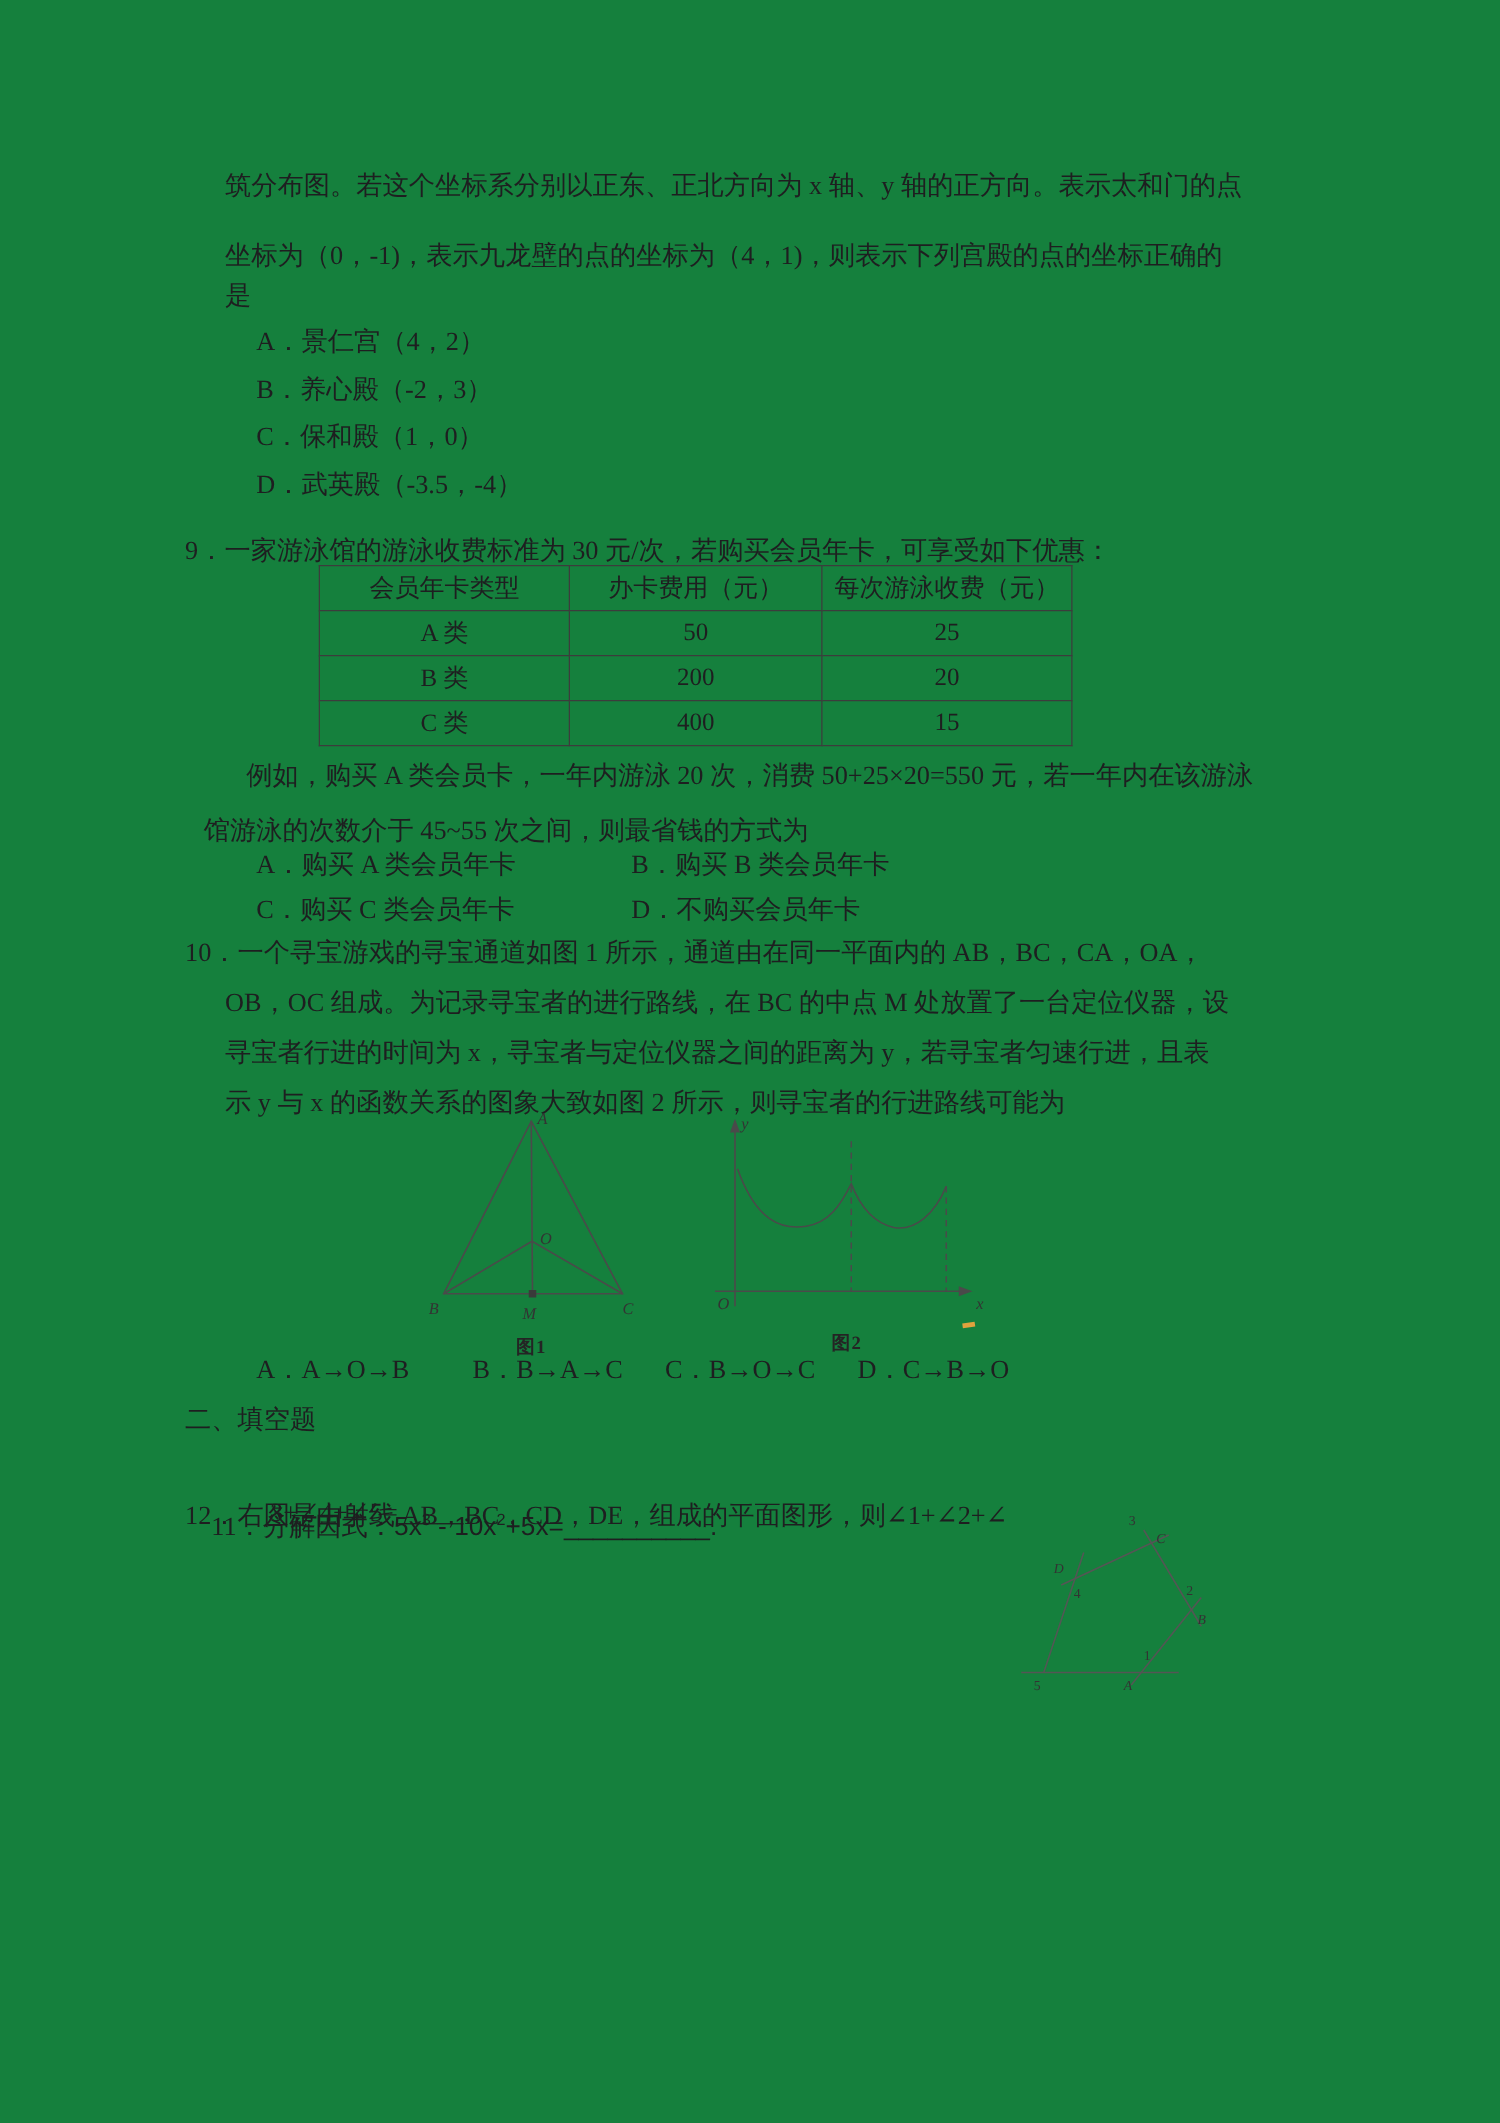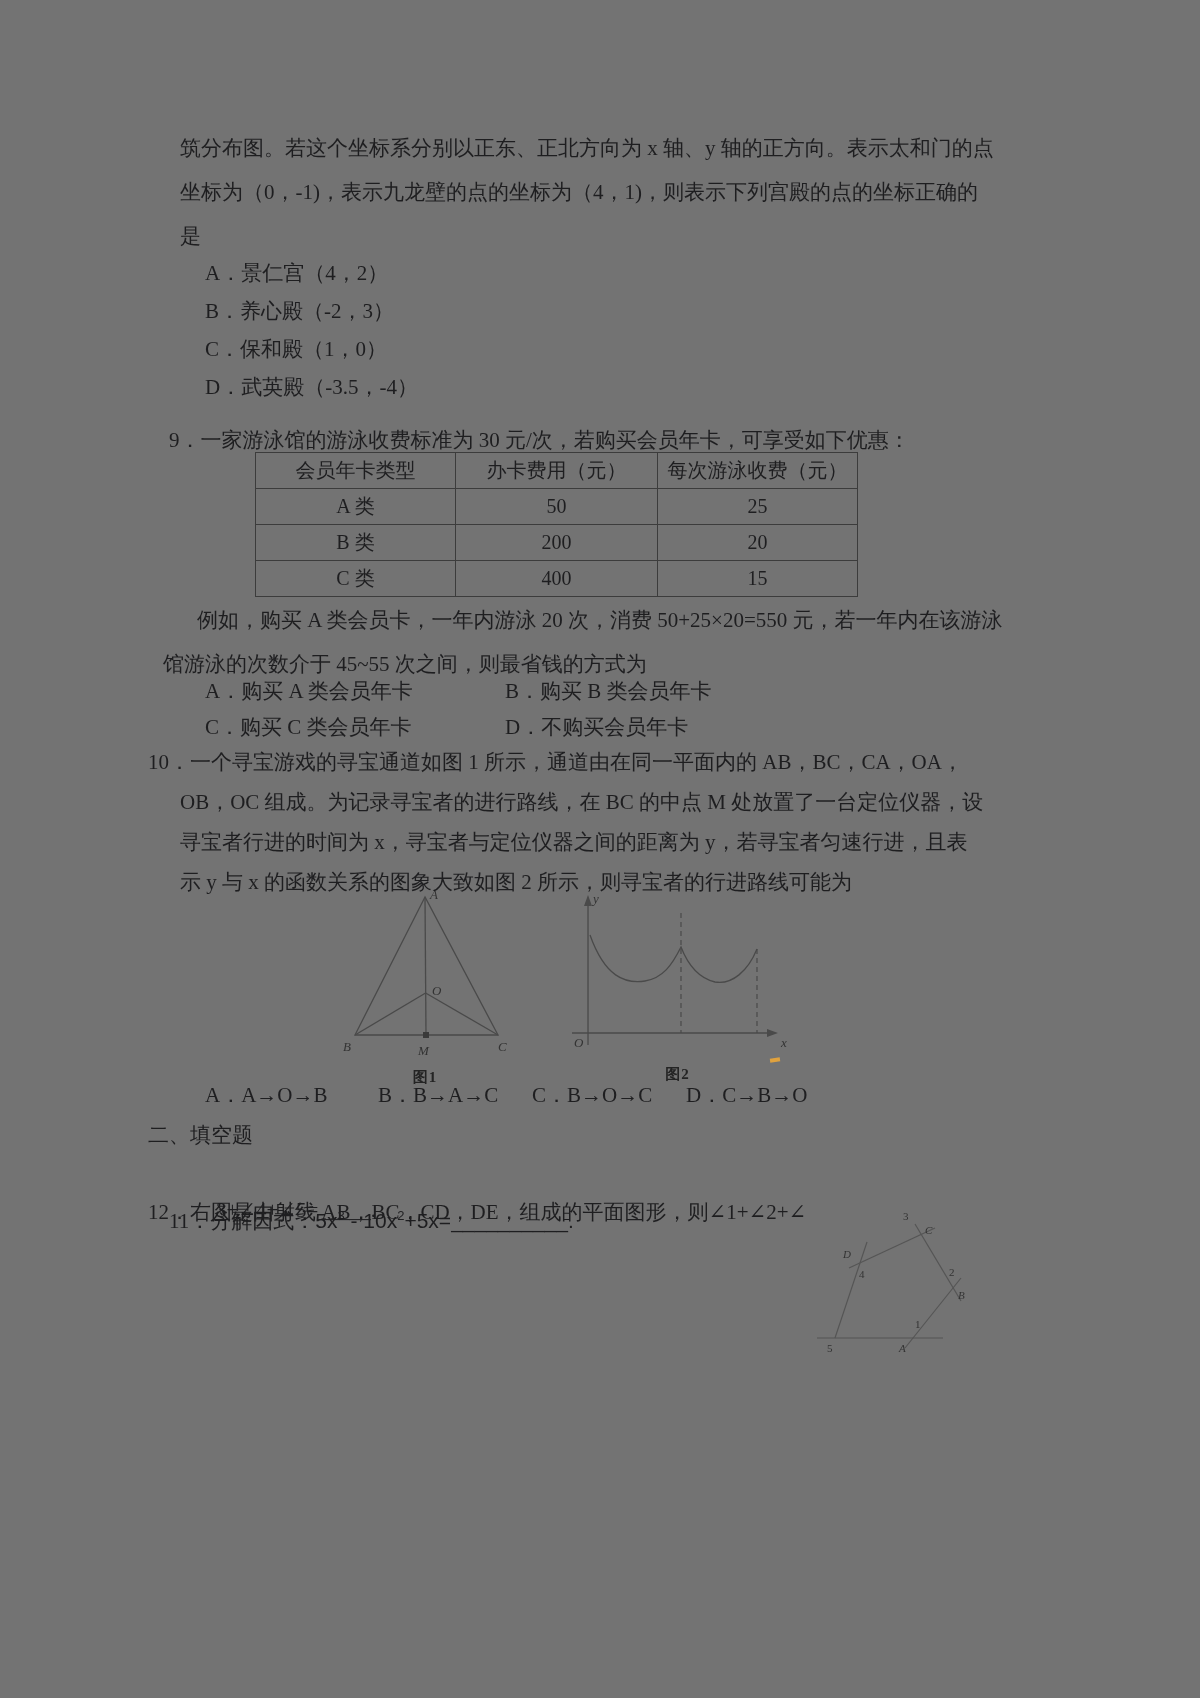--- a/index.html
+++ b/index.html
@@ -1,16 +1,16 @@
 <!DOCTYPE html>
 <html><head>
 <meta charset="utf-8">
 <style>
   html,body{margin:0;padding:0;background:#ffffff;}
-  .page{position:relative;width:1200px;height:1698px;background:#737373;
+  .page{position:relative;width:1200px;height:1698px;background:#15803d;
         font-family:"Liberation Serif","DejaVu Serif",serif;color:#1e1e20;
         font-size:21px;overflow:hidden;}
   .abs{position:absolute;}
   .ln{line-height:44px;white-space:pre;}
   .ln40{line-height:40px;white-space:pre;}
   .opt{line-height:38px;white-space:pre;}
   table.fee{border-collapse:collapse;table-layout:fixed;font-size:20px;color:#1e1e20;}
   table.fee td{border:1.5px solid #3c3c3c;text-align:center;height:35px;padding:0;font-weight:400;}
   .figwrap{position:absolute;text-align:center;}
   .figcap{display:block;text-align:center;font-size:15px;font-weight:700;color:#242424;
@@ -20,29 +20,29 @@
   svg text{font-family:"Liberation Serif","DejaVu Serif",serif;fill:#333;}
   .artifact{position:absolute;left:770px;top:1058px;width:10px;height:4px;
             background:#e0a23e;transform:rotate(-8deg);}
 </style>
 </head>
 <body>
 
 <div class="page">
 
   <div class="abs ln" style="left:180px;top:126px;">筑分布图。若这个坐标系分别以正东、正北方向为 x 轴、y 轴的正方向。表示太和门的点</div>
-  <div class="abs ln" style="left:180px;top:170px;">坐标为（0，-1)，表示九龙壁的点的坐标为（4，1)，则表示下列宫殿的点的坐标正确的</div>
+  <div class="abs ln" style="left:180px;top:182px;">坐标为（0，-1)，表示九龙壁的点的坐标为（4，1)，则表示下列宫殿的点的坐标正确的</div>
   <div class="abs ln" style="left:180px;top:214px;">是</div>
 
   <div class="abs opt" style="left:205px;top:254px;">A．景仁宫（4，2）</div>
   <div class="abs opt" style="left:205px;top:292px;">B．养心殿（-2，3）</div>
   <div class="abs opt" style="left:205px;top:330px;">C．保和殿（1，0）</div>
   <div class="abs opt" style="left:205px;top:368px;">D．武英殿（-3.5，-4）</div>
 
-  <div class="abs ln" style="left:148px;top:418px;margin-left:21px;">9．一家游泳馆的游泳收费标准为 30 元/次，若购买会员年卡，可享受如下优惠：</div>
+  <div class="abs ln" style="left:148px;top:418px;">9．一家游泳馆的游泳收费标准为 30 元/次，若购买会员年卡，可享受如下优惠：</div>
 
   <table class="fee abs" style="left:255px;top:452px;width:602px;border-radius:30px;">
     <colgroup>
         <col style="width:200px">
         <col style="width:202px">
         <col style="width:200px">
       </colgroup>
     <tbody>
         <tr>
       <td>会员年卡类型</td>

